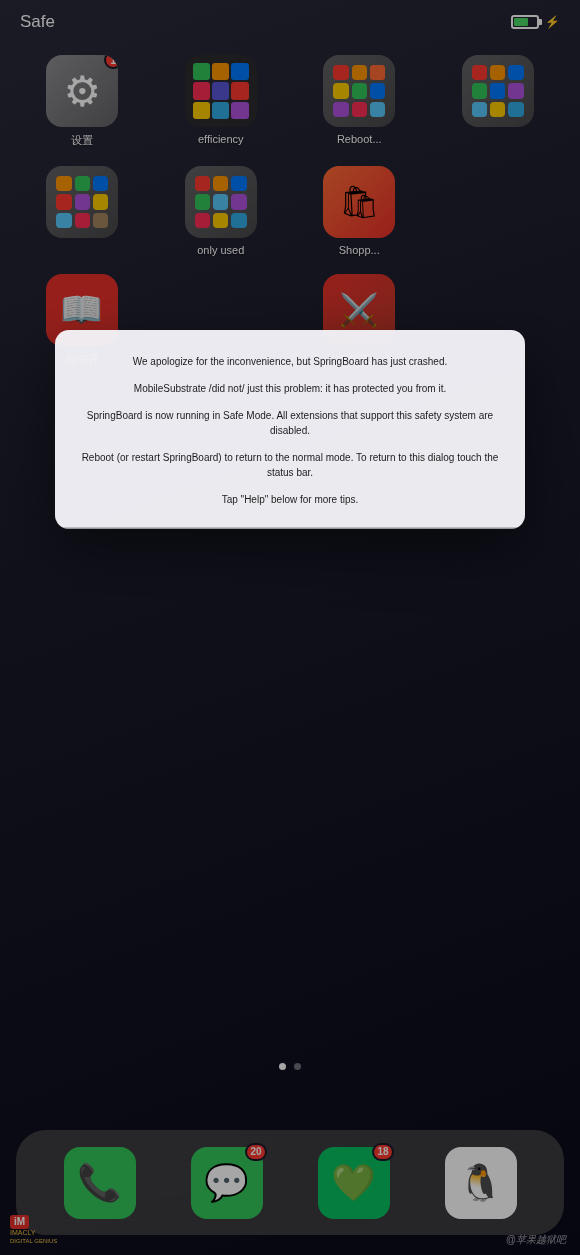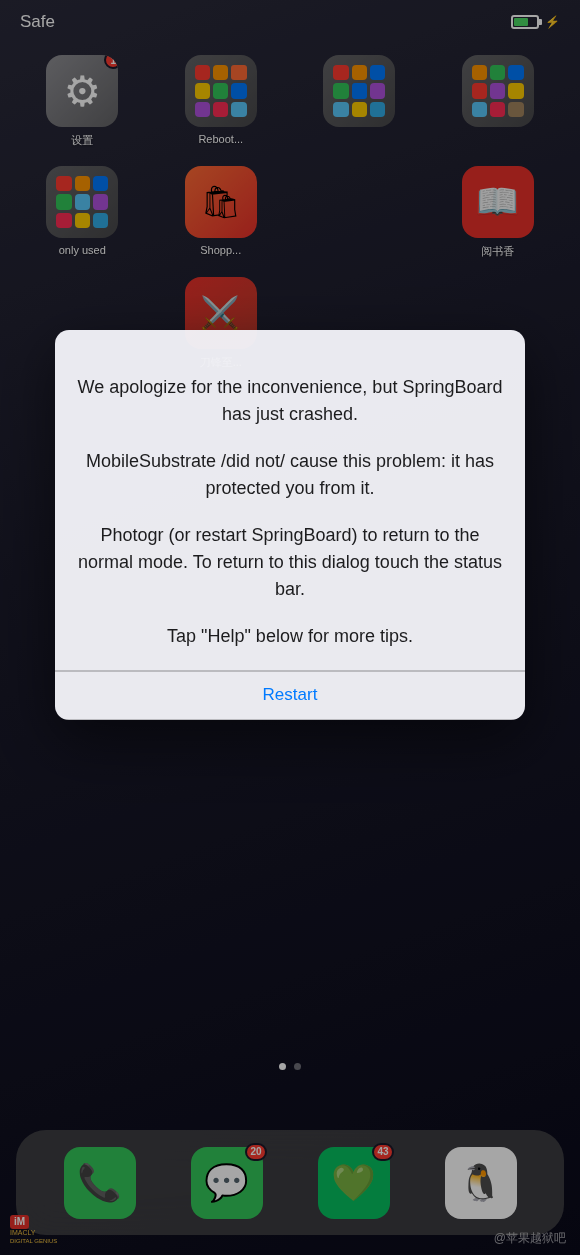--- a/index.html
+++ b/index.html
@@ -234,24 +234,23 @@
       z-index: 30;
       overflow: hidden;
       box-shadow: 0 20px 60px rgba(0,0,0,0.5);
     }
     .alert-body {
       padding: 24px 20px 20px;
       text-align: center;
     }
     .alert-text {
       color: #1c1c1e;
-      font-size: 18px;
+      font-size: 10px;
       line-height: 1.5;
       margin-bottom: 12px;
-      margin-top: 20px;
     }
     .alert-divider {
       height: 0.5px;
       background: rgba(0,0,0,0.2);
       margin: 0;
     }
     .alert-button {
       display: block;
       width: 100%;
       padding: 14px;
@@ -272,21 +271,22 @@
       position: absolute;
       bottom: 8px;
       right: 14px;
       z-index: 5;
       display: flex;
       align-items: center;
       gap: 4px;
     }
     .watermark-text {
       color: rgba(255,255,255,0.6);
-      font-size: 12px;
+      font-size: 10px;
+      font-style: italic;
     }
 
     
     .im-badge {
       position: absolute;
       bottom: 10px;
       left: 10px;
       z-index: 5;
       display: flex;
       align-items: center;
@@ -399,20 +399,36 @@
   <div class="app-item">
     <div class="app-icon icon-settings">
       <span class="settings-gear">⚙</span>
       <span class="badge">1</span>
     </div>
     <span class="app-label">设置</span>
   </div>
 
 
 
+  <div class="app-item">
+    <div class="app-icon icon-efficiency">
+      <div class="efficiency-grid">
+        <div class="mini-app" style="background:#34c759; border-radius:3px;"></div>
+        <div class="mini-app" style="background:#ff9500; border-radius:3px;"></div>
+        <div class="mini-app" style="background:#007aff; border-radius:3px;"></div>
+        <div class="mini-app" style="background:#ff2d55; border-radius:3px;"></div>
+        <div class="mini-app" style="background:#5856d6; border-radius:3px;"></div>
+        <div class="mini-app" style="background:#ff3b30; border-radius:3px;"></div>
+        <div class="mini-app" style="background:#ffcc00; border-radius:3px;"></div>
+        <div class="mini-app" style="background:#32ade6; border-radius:3px;"></div>
+        <div class="mini-app" style="background:#af52de; border-radius:3px;"></div>
+      </div>
+    </div>
+    <span class="app-label">efficiency</span>
+  </div>
 
   <div class="app-item">
     <div class="app-icon row2-folder1">
       <div class="icon-folder-inner">
         <div class="mini-app mini-red"></div>
         <div class="mini-app mini-orange"></div>
         <div class="mini-app" style="background:#ff6b35; border-radius:3px;"></div>
         <div class="mini-app mini-yellow"></div>
         <div class="mini-app mini-green"></div>
         <div class="mini-app mini-blue"></div>
@@ -532,43 +548,43 @@
   <div class="dock-app">
     <div class="dock-icon icon-messages">
       <span style="font-size:36px; color:white;">💬</span>
       <span class="badge">20</span>
     </div>
   </div>
 
   <div class="dock-app">
     <div class="dock-icon icon-wechat">
       <span style="font-size:36px;">💚</span>
-      <span class="badge">43</span>
+      <span class="badge">18</span>
     </div>
   </div>
 
   <div class="dock-app">
     <div class="dock-icon icon-qq">
       <span style="font-size:36px;">🐧</span>
     </div>
   </div>
 </div>
 
 <div class="overlay-dim"></div>
 
 <div class="alert-dialog">
   <div class="alert-body">
     <p class="alert-text">We apologize for the inconvenience, but SpringBoard has just crashed.</p>
-    <p class="alert-text">MobileSubstrate /did not/ cause this problem: it has protected you from it.</p>
-    <p class="alert-text">Photogr (or restart SpringBoard) to return to the normal mode. To return to this dialog touch the status bar.</p>
+    <p class="alert-text">MobileSubstrate /did not/ just this problem: it has protected you from it.</p>
+    <p class="alert-text">SpringBoard is now running in Safe Mode. All extensions that support this safety system are disabled.</p>
+    <p class="alert-text">Reboot (or restart SpringBoard) to return to the normal mode. To return to this dialog touch the status bar.</p>
     <p class="alert-text" style="margin-bottom:0;">Tap "Help" below for more tips.</p>
   </div>
   <div class="alert-divider"></div>
   <div class="alert-divider"></div>
-  <button class="alert-button">Restart</button>
   <div class="alert-divider"></div>
 </div>
 
 <div class="im-badge">
   <div style="display:flex;flex-direction:column;align-items:flex-start;">
     <div style="display:flex;align-items:center;gap:3px;">
       <span class="im-logo">iM</span>
     </div>
     <span class="im-subtitle" style="color:#f0c040;font-size:7px;">IMACLY</span>
     <span class="im-subtitle" style="color:#f0c040;font-size:6px;">DIGITAL GENIUS</span>

